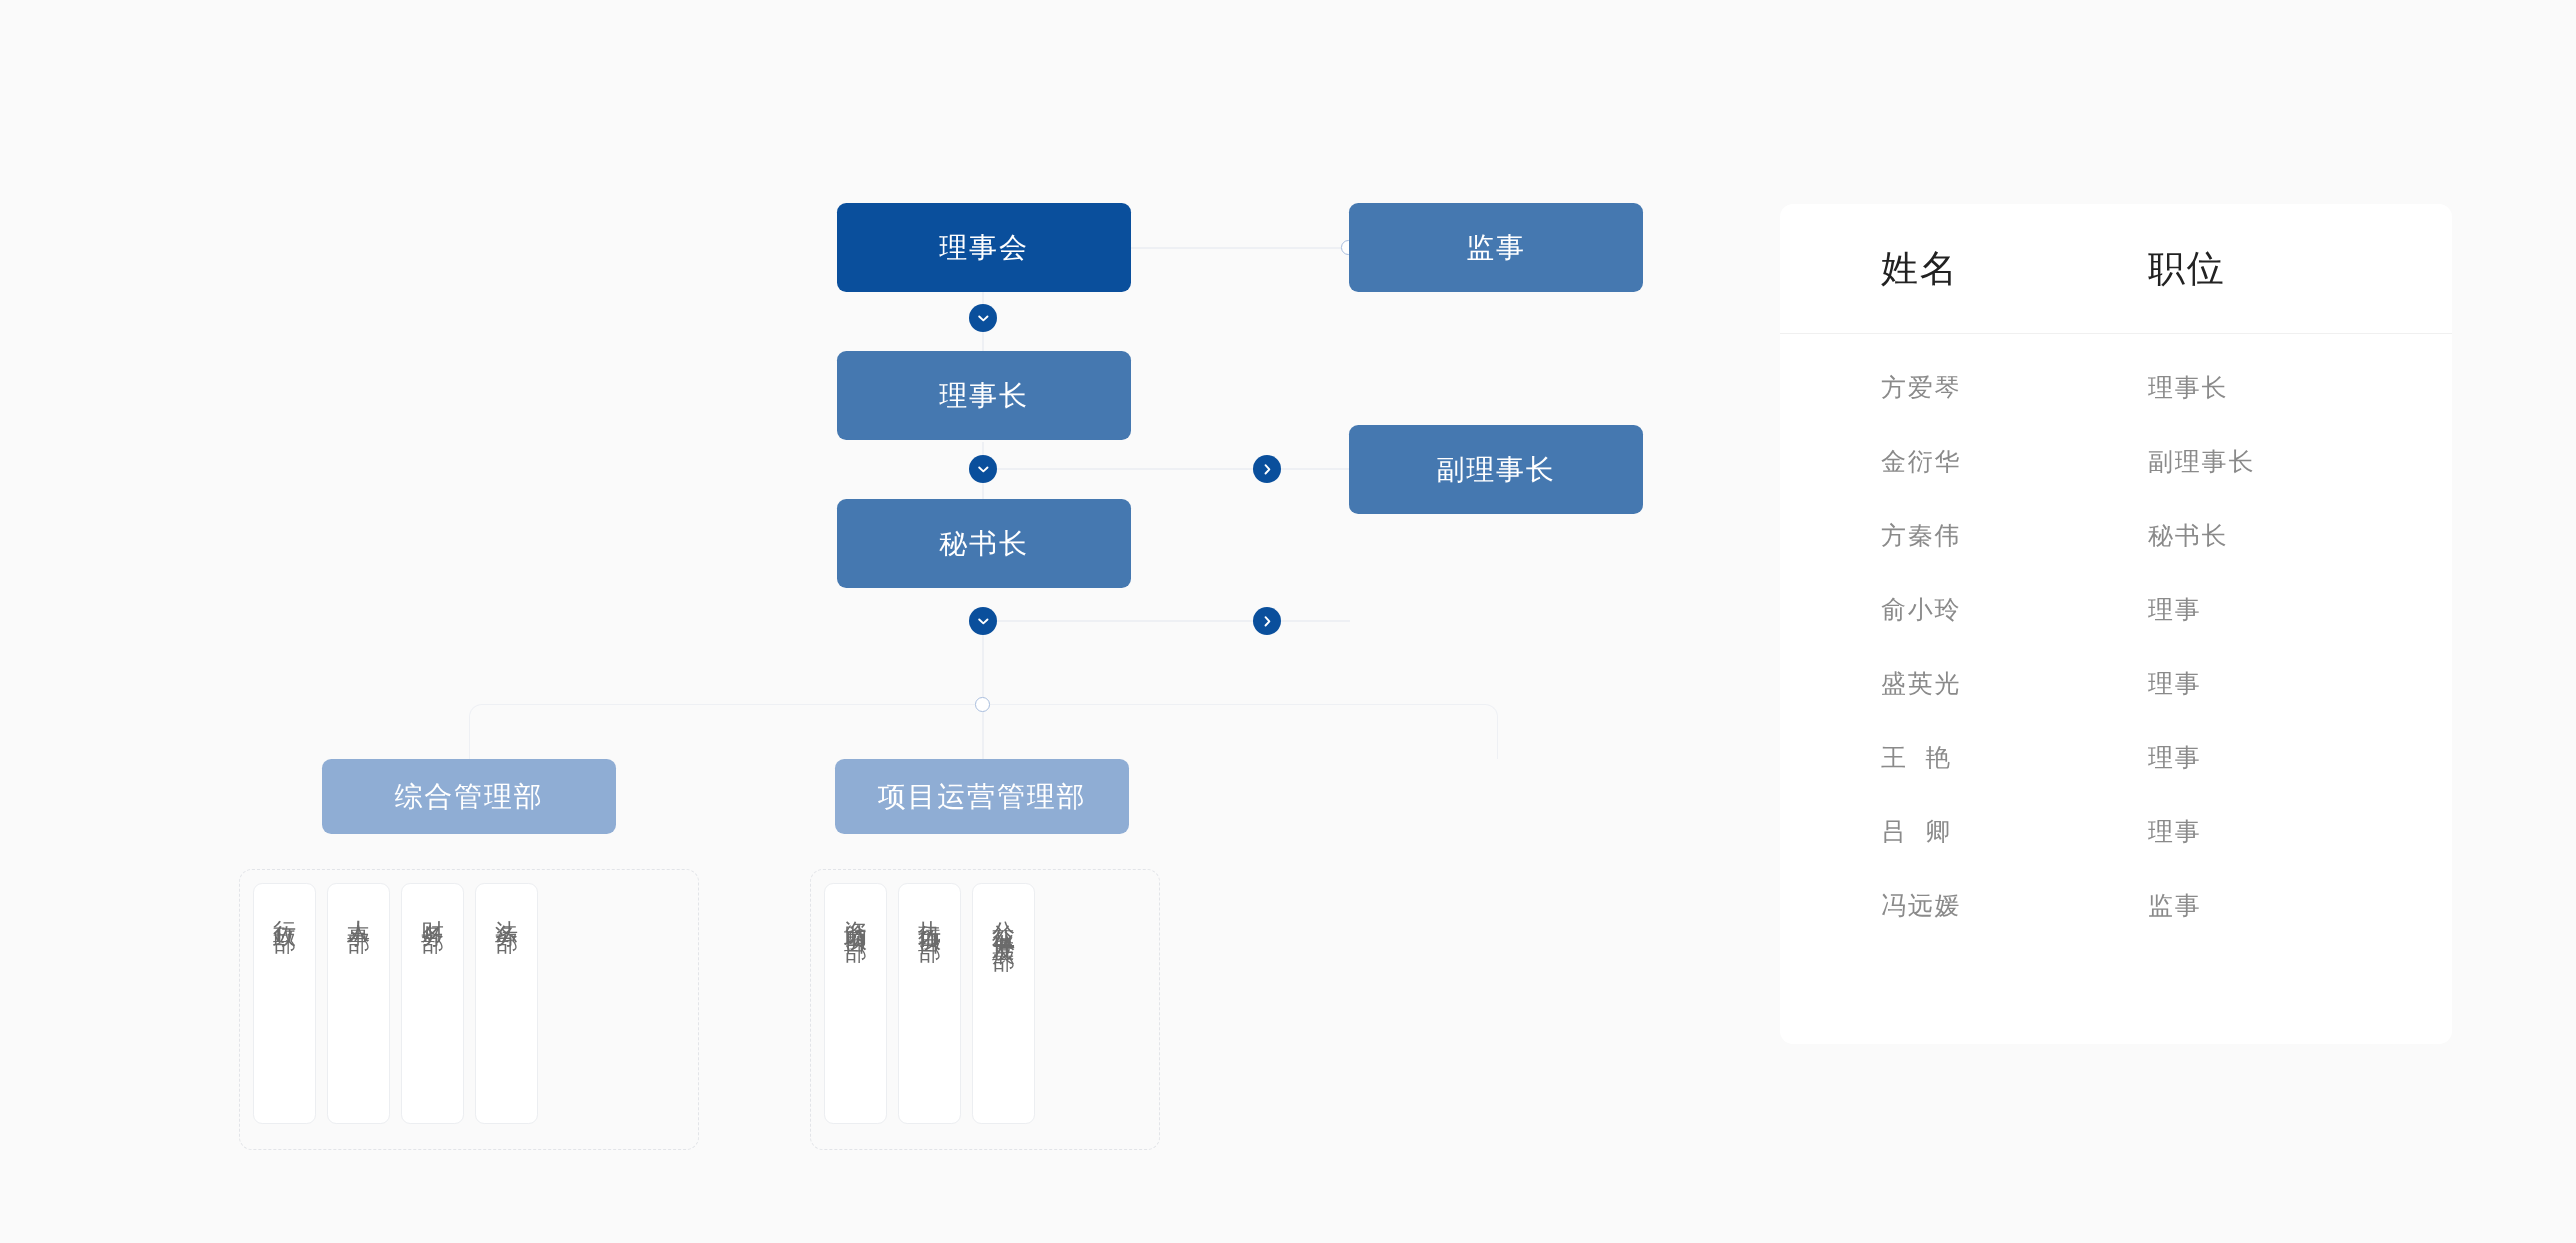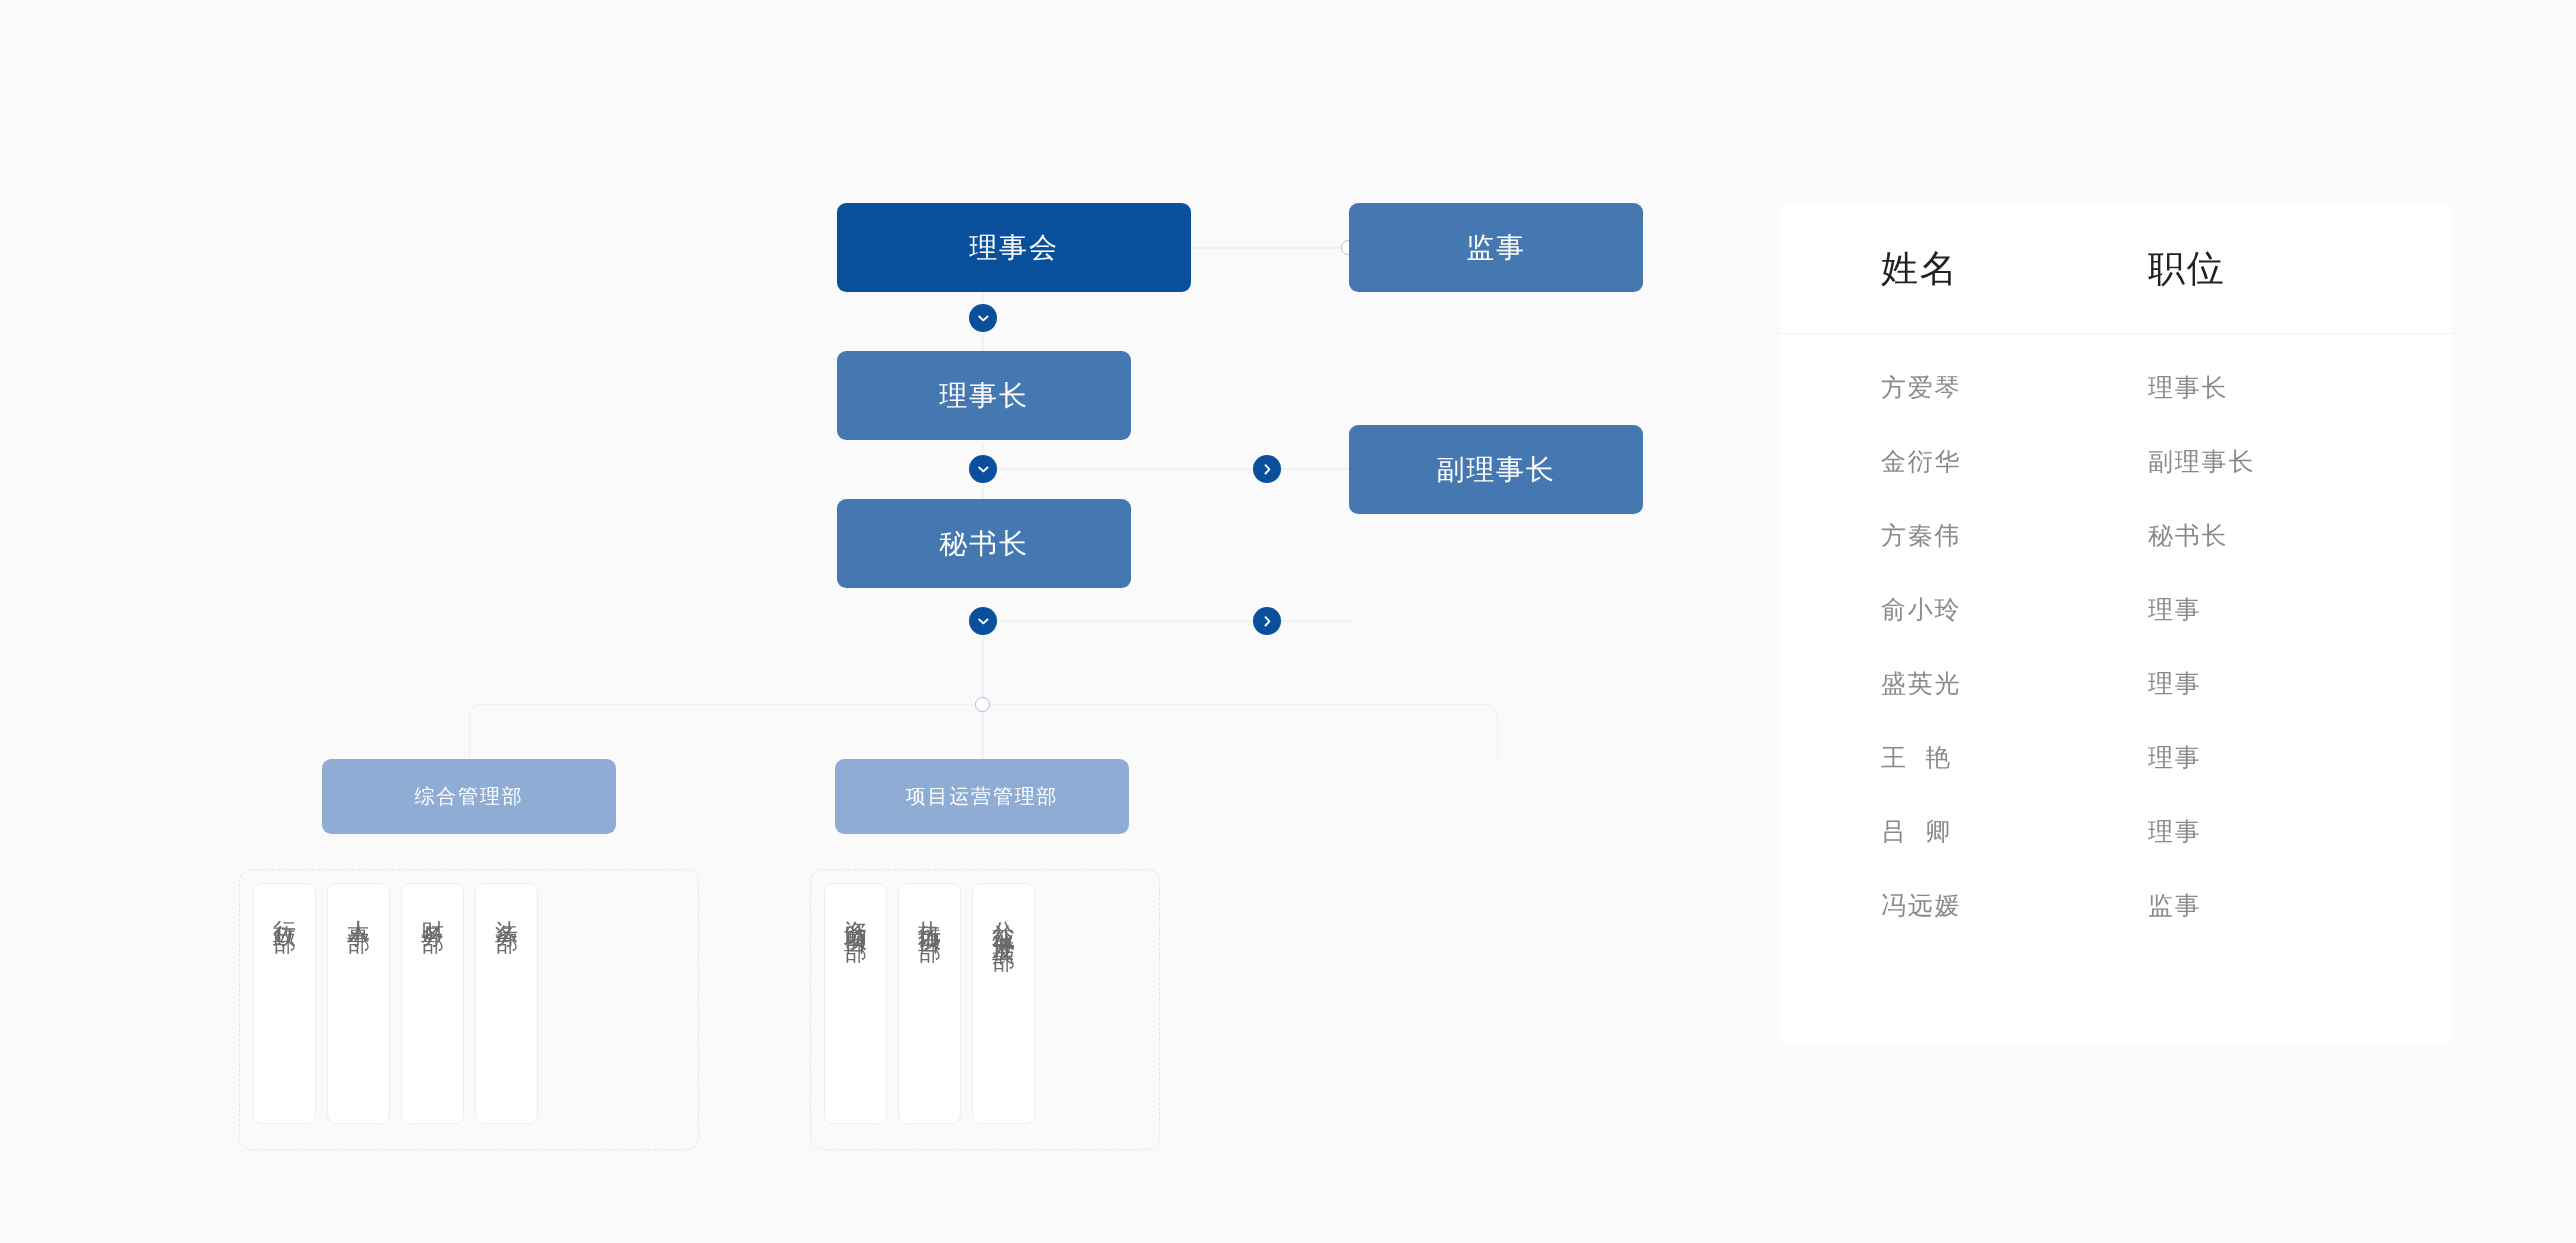--- a/index.html
+++ b/index.html
@@ -42,21 +42,21 @@
     display: flex;
     align-items: center;
     justify-content: center;
     color: #ffffff;
     letter-spacing: 1.8px;
     box-sizing: border-box;
     user-select: none;
   }
   .node.lvl-root   { background: #0a4f9c; font-size: 28px; }
   .node.lvl-mid    { background: #4578b0; font-size: 28px; }
-  .node.lvl-dept   { background: #8fadd4; font-size: 20px; }
+  .node.lvl-dept   { background: #8fadd4; font-size: 28px; }
 
   
   .dot-chev {
     position: absolute;
     width: 28px;
     height: 28px;
     border-radius: 50%;
     background: #0a4f9c;
     display: flex;
     align-items: center;
@@ -185,21 +185,21 @@
   <div class="dot-chev" style="left:1253px; top:607px;">
     <svg width="14.7" height="14.7" viewBox="0 0 16 16" aria-hidden="true">
       <path d="M6 3.5 L10.2 8 L6 12.5" fill="none" stroke="#ffffff" stroke-width="2.1" stroke-linecap="round" stroke-linejoin="round"></path>
     </svg>
   </div>
 
   <div class="dot-hollow" style="left:1341px; top:240px;"></div>
 
   <div class="dot-hollow" style="left:975px; top:697px;"></div>
 
-  <div class="node lvl-root" style="left:837px; top:203px; width:354px; height:89px;">
+  <div class="node lvl-root" style="left:837px; top:203px; width:294px; height:89px;">
     <span>理事会</span>
   </div>
 
   <div class="node lvl-mid" style="left:1349px; top:203px; width:294px; height:89px;">
     <span>监事</span>
   </div>
 
   <div class="node lvl-mid" style="left:837px; top:351px; width:294px; height:89px;">
     <span>理事长</span>
   </div>

